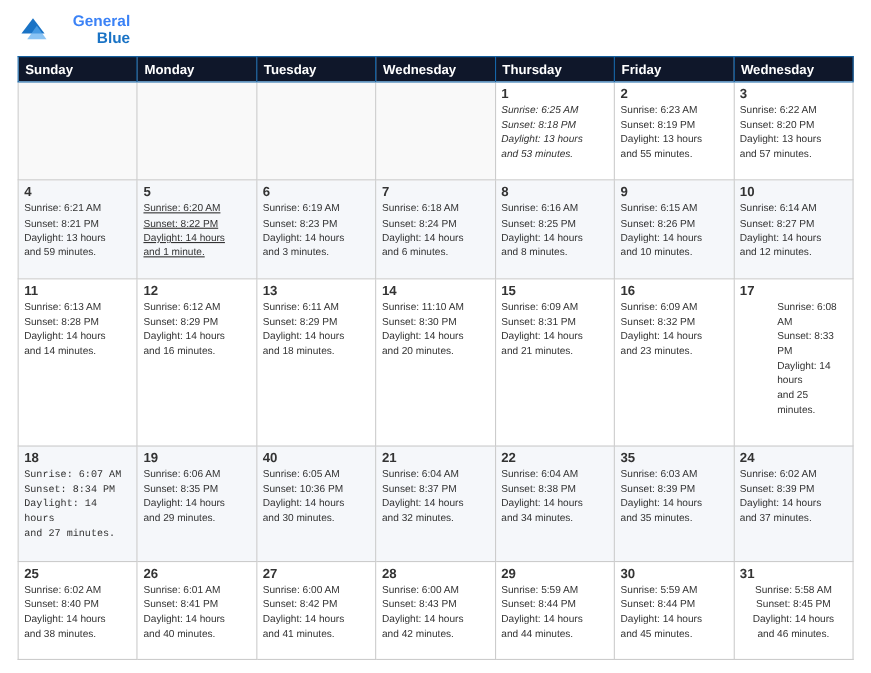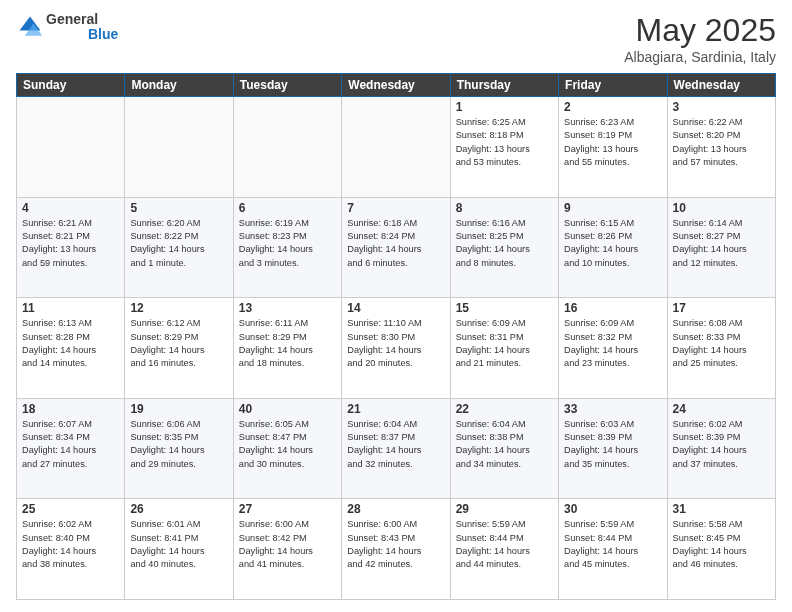--- a/index.html
+++ b/index.html
@@ -29,21 +29,22 @@
       gap: 2px;
     }
     .logo-text {
       display: flex;
       flex-direction: column;
       line-height: 1.1;
     }
     .logo-general {
       font-size: 14px;
       font-weight: bold;
-      color: #404040;
+      color: #3b82f6;
+      text-align: right;
     }
     .logo-blue {
       font-size: 14px;
       font-weight: bold;
       color: #1a73c5;
       padding-left: 42px;
     }
     .logo-icon {
       width: 28px;
       height: 28px;
@@ -61,21 +62,21 @@
       color: #555;
     }
     .calendar {
       flex: 1;
       border: 1px solid #ccc;
       border-collapse: collapse;
       width: 100%;
       table-layout: fixed;
     }
     .calendar th {
-      background: #404040;
+      background: #0f172a;
       color: #fff;
       font-size: 12px;
       font-weight: bold;
       padding: 4px 6px;
       text-align: left;
       border: 1px solid #1565a8;
     }
     .calendar td {
       border: 1px solid #ccc;
       vertical-align: top;
@@ -110,24 +111,20 @@
     <div class="logo">
       <svg class="logo-icon" viewBox="0 0 32 32">
         <polygon points="16,4 28,20 4,20" fill="#1a73c5"></polygon>
         <polygon points="20,12 30,26 10,26" fill="#5aabf0" opacity="0.7"></polygon>
       </svg>
       <div class="logo-text">
         <span class="logo-general">General</span>
         <span class="logo-blue">Blue</span>
       </div>
     </div>
-    <div class="title-section">
-      <div class="month-title">May 2025</div>
-      <div class="location">Albagiara, Sardinia, Italy</div>
-    </div>
   </div>
 
   <table class="calendar">
     <thead>
       <tr>
       <th>Sunday</th>
           <th>Monday</th>
           <th>Tuesday</th>
           <th>Wednesday</th>
           <th>Thursday</th>
@@ -136,21 +133,21 @@
         </tr>
     </thead>
     <tbody>
     <tr>
           <td class="empty"></td>
           <td class="empty"></td>
           <td class="empty"></td>
           <td class="empty"></td>
           <td>
             <span class="day-number">1</span>
-            <div class="day-info" style="white-space: pre-line;">Sunrise: 6:25 AM
+            <div class="day-info" style="white-space: pre-line; font-style: italic;">Sunrise: 6:25 AM
 Sunset: 8:18 PM
 Daylight: 13 hours
 and 53 minutes.</div>
           </td>
           <td>
             <span class="day-number">2</span>
             <div class="day-info" style="white-space: pre-line;">Sunrise: 6:23 AM
 Sunset: 8:19 PM
 Daylight: 13 hours
 and 55 minutes.</div>
@@ -166,21 +163,21 @@
         <tr>
           <td>
             <span class="day-number">4</span>
             <div class="day-info" style="white-space: pre-line;">Sunrise: 6:21 AM
 Sunset: 8:21 PM
 Daylight: 13 hours
 and 59 minutes.</div>
           </td>
           <td>
             <span class="day-number">5</span>
-            <div class="day-info" style="white-space: pre-line;">Sunrise: 6:20 AM
+            <div class="day-info" style="white-space: pre-line; text-decoration: underline;">Sunrise: 6:20 AM
 Sunset: 8:22 PM
 Daylight: 14 hours
 and 1 minute.</div>
           </td>
           <td>
             <span class="day-number">6</span>
             <div class="day-info" style="white-space: pre-line;">Sunrise: 6:19 AM
 Sunset: 8:23 PM
 Daylight: 14 hours
 and 3 minutes.</div>
@@ -252,64 +249,64 @@
           </td>
           <td>
             <span class="day-number">16</span>
             <div class="day-info" style="white-space: pre-line;">Sunrise: 6:09 AM
 Sunset: 8:32 PM
 Daylight: 14 hours
 and 23 minutes.</div>
           </td>
           <td>
             <span class="day-number">17</span>
-            <div class="day-info" style="white-space: pre-line;">Sunrise: 6:08 AM
+            <div class="day-info" style="white-space: pre-line; margin-left: 34px;">Sunrise: 6:08 AM
 Sunset: 8:33 PM
 Daylight: 14 hours
 and 25 minutes.</div>
           </td>
         </tr>
         <tr>
           <td>
             <span class="day-number">18</span>
-            <div class="day-info" style="white-space: pre-line;">Sunrise: 6:07 AM
+            <div class="day-info" style="white-space: pre-line; font-family: Liberation Mono, monospace;">Sunrise: 6:07 AM
 Sunset: 8:34 PM
 Daylight: 14 hours
 and 27 minutes.</div>
           </td>
           <td>
             <span class="day-number">19</span>
             <div class="day-info" style="white-space: pre-line;">Sunrise: 6:06 AM
 Sunset: 8:35 PM
 Daylight: 14 hours
 and 29 minutes.</div>
           </td>
           <td>
             <span class="day-number">40</span>
             <div class="day-info" style="white-space: pre-line;">Sunrise: 6:05 AM
-Sunset: 8:47 PM
+Sunset: 10:36 PM
 Daylight: 14 hours
 and 30 minutes.</div>
           </td>
           <td>
             <span class="day-number">21</span>
             <div class="day-info" style="white-space: pre-line;">Sunrise: 6:04 AM
 Sunset: 8:37 PM
 Daylight: 14 hours
 and 32 minutes.</div>
           </td>
           <td>
             <span class="day-number">22</span>
             <div class="day-info" style="white-space: pre-line;">Sunrise: 6:04 AM
 Sunset: 8:38 PM
 Daylight: 14 hours
 and 34 minutes.</div>
           </td>
           <td>
-            <span class="day-number">33</span>
+            <span class="day-number">35</span>
             <div class="day-info" style="white-space: pre-line;">Sunrise: 6:03 AM
 Sunset: 8:39 PM
 Daylight: 14 hours
 and 35 minutes.</div>
           </td>
           <td>
             <span class="day-number">24</span>
             <div class="day-info" style="white-space: pre-line;">Sunrise: 6:02 AM
 Sunset: 8:39 PM
 Daylight: 14 hours
@@ -354,21 +351,21 @@
           </td>
           <td>
             <span class="day-number">30</span>
             <div class="day-info" style="white-space: pre-line;">Sunrise: 5:59 AM
 Sunset: 8:44 PM
 Daylight: 14 hours
 and 45 minutes.</div>
           </td>
           <td>
             <span class="day-number">31</span>
-            <div class="day-info" style="white-space: pre-line;">Sunrise: 5:58 AM
+            <div class="day-info" style="white-space: pre-line; text-align: center;">Sunrise: 5:58 AM
 Sunset: 8:45 PM
 Daylight: 14 hours
 and 46 minutes.</div>
           </td>
         </tr>
       </tbody>
   </table>
 </div>
 
 </body></html>

